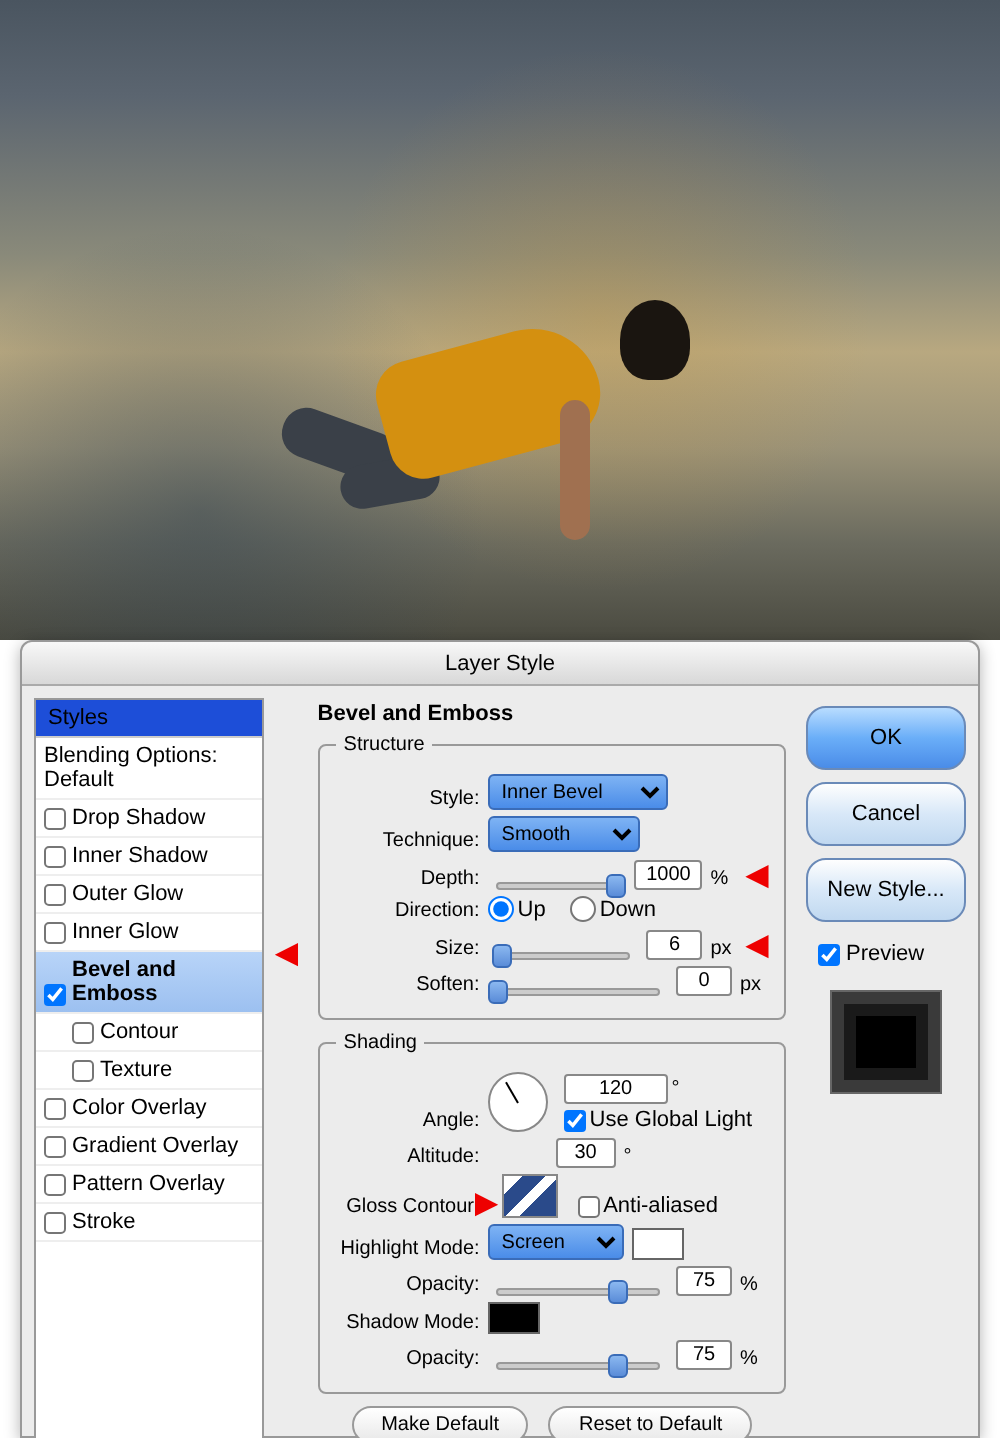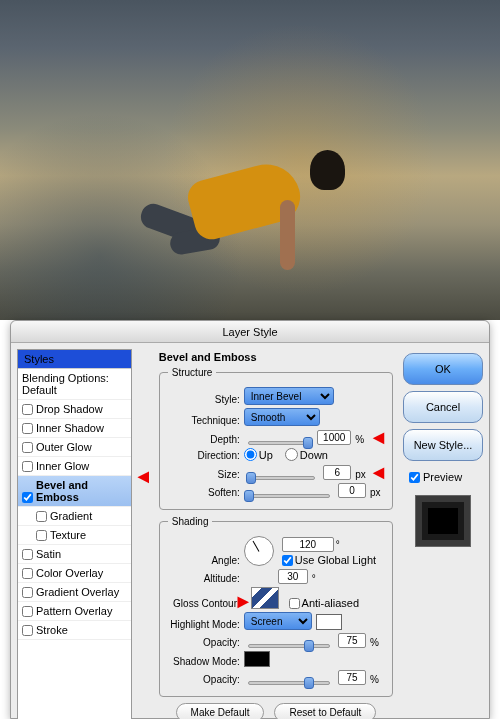--- a/index.html
+++ b/index.html
@@ -83,29 +83,25 @@
       <div class="style-row">
           <input type="checkbox" style="">
           <span>Inner Glow</span>
         </div>
       <div class="style-row active">
           <input type="checkbox" checked="" style="">
           <b>Bevel and Emboss</b>
         </div>
       <div class="style-row sub">
           <input type="checkbox" style="">
-          <span>Gradient</span>
+          <span>Contour</span>
         </div>
       <div class="style-row sub">
           <input type="checkbox" style="">
           <span>Texture</span>
-        </div>
-      <div class="style-row">
-          <input type="checkbox" style="">
-          <span>Satin</span>
         </div>
       <div class="style-row">
           <input type="checkbox" style="">
           <span>Color Overlay</span>
         </div>
       <div class="style-row">
           <input type="checkbox" style="">
           <span>Gradient Overlay</span>
         </div>
       <div class="style-row">

